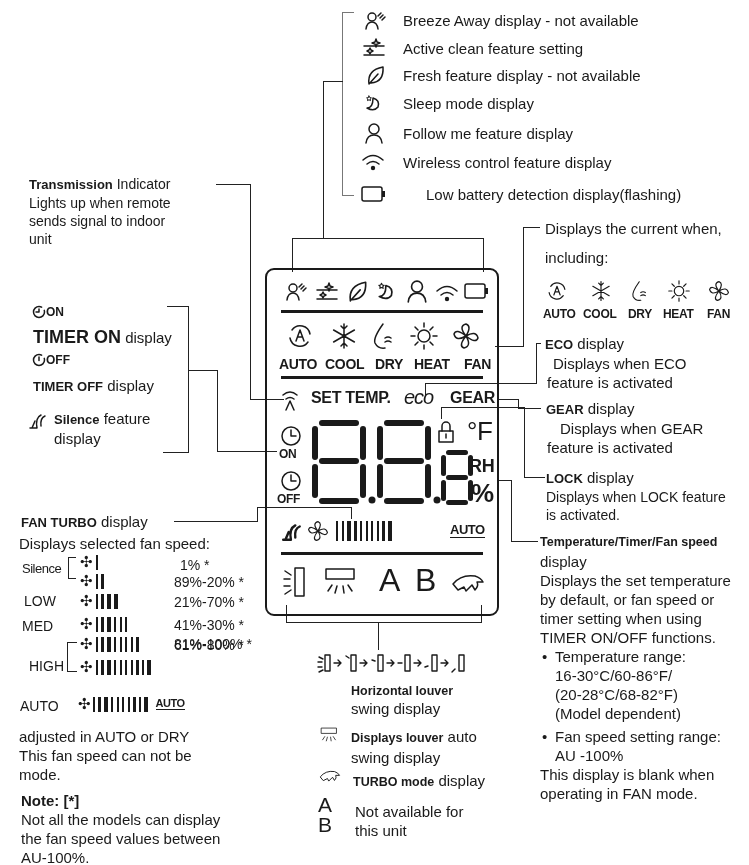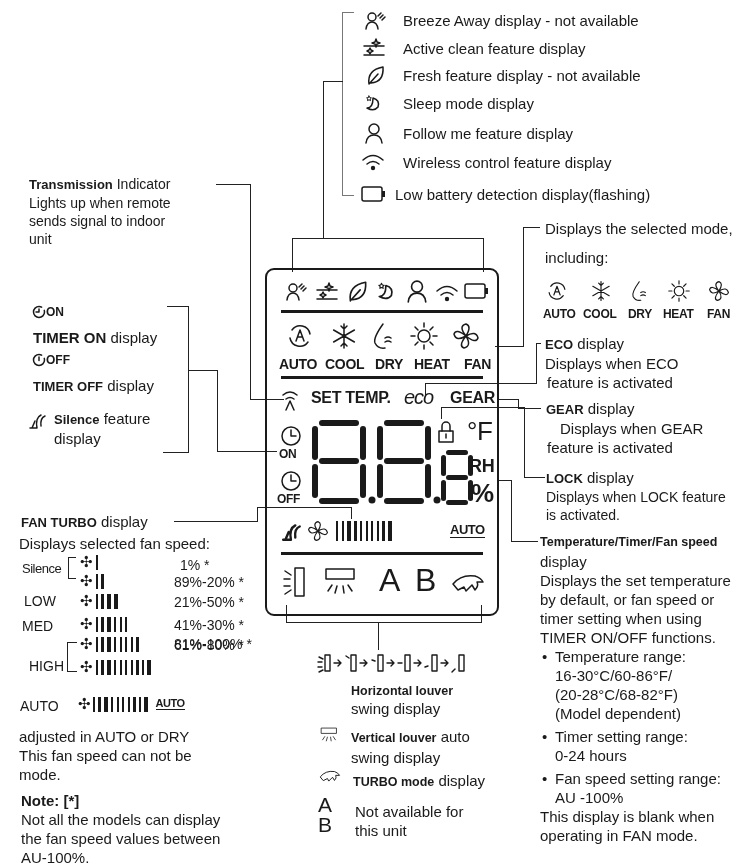--- a/index.html
+++ b/index.html
@@ -105,44 +105,44 @@
   <svg class="abs" style="left:361px;top:152px" width="24" height="20" viewBox="0 0 24 20">
     <path class="icon-s" d="M2 8 q10-9 20 0 M6 12 q6-5 12 0"></path>
       <circle cx="12" cy="16" r="2.2" fill="#1a1a1a"></circle>
   </svg>
   <svg class="abs" style="left:360px;top:185px" width="28" height="18" viewBox="0 0 28 18">
     <rect class="icon-s" x="2" y="2" width="20" height="14" rx="2"></rect>
       <rect x="22" y="6" width="3" height="6" fill="#1a1a1a"></rect>
   </svg>
 
   <div class="abs t15" style="left:403px;top:11px">Breeze Away display - not available</div>
-  <div class="abs t15" style="left:403px;top:39px">Active clean feature display</div>
+  <div class="abs t15" style="left:403px;top:39px">Active clean feature setting</div>
   <div class="abs t15" style="left:403px;top:66px">Fresh feature display - not available</div>
   <div class="abs t15" style="left:403px;top:94px">Sleep mode display</div>
   <div class="abs t15" style="left:403px;top:124px">Follow me feature display</div>
   <div class="abs t15" style="left:403px;top:153px">Wireless control feature display</div>
-  <div class="abs t15" style="left:395px;top:185px">Low battery detection display(flashing)</div>
+  <div class="abs t15" style="left:426px;top:185px">Low battery detection display(flashing)</div>
 </div>
 
 <div class="abs t14" style="left:29px;top:175px;width:190px">
   <div><span class="b" style="font-size:13px">Transmission</span><span> Indicator</span></div>
   <div>Lights up when remote</div>
   <div>sends signal to indoor</div>
   <div>unit</div>
 </div>
 
 <div>
   <div class="abs" style="left:32px;top:305px;display:flex;align-items:center">
     <svg width="14" height="14" viewBox="0 0 14 14">
         <circle class="icon-s" cx="7" cy="7" r="5.5" style="stroke-dasharray:28 4"></circle>
         <path class="icon-s" d="M7 4 v3 h-3"></path>
       </svg>
     <span class="b" style="font-size:12px">ON</span>
   </div>
-  <div class="abs t15" style="left:33px;top:328px"><span class="b" style="font-size:15px">TIMER ON</span><span> display</span></div>
+  <div class="abs t15" style="left:33px;top:328px"><span class="b" style="font-size:18px">TIMER ON</span><span> display</span></div>
   <div class="abs" style="left:32px;top:353px;display:flex;align-items:center">
     <svg width="14" height="14" viewBox="0 0 14 14">
         <circle class="icon-s" cx="7" cy="7" r="5.5" style="stroke-dasharray:28 4"></circle>
         <path class="icon-s" d="M7 4 v3.5"></path>
       </svg>
     <span class="b" style="font-size:12px">OFF</span>
   </div>
   <div class="abs t15" style="left:33px;top:376px"><span class="b" style="font-size:13px">TIMER OFF</span><span> display</span></div>
   <svg class="abs" style="left:28px;top:412px" width="20" height="18" viewBox="0 0 20 18">
     <path class="icon-s" d="M13 3 q-6 3-4 13 M17 4 q-5 2-4 10 M2 16 h6 M4 16 l3-7"></path>
@@ -339,21 +339,21 @@
   </div>
   <div class="abs t14" style="left:174px;top:573px">89%-20% *</div>
 
   <div class="fanrow" style="left:80px;top:592px">
     <span style="font-size:15px;margin-right:3px">✣</span>
       <span class="bar"></span>
       <span class="bar"></span>
       <span class="bar bold"></span>
       <span class="bar bold"></span>
   </div>
-  <div class="abs t14" style="left:174px;top:593px">21%-50% *</div>
+  <div class="abs t14" style="left:174px;top:593px">21%-70% *</div>
 
   <div class="fanrow" style="left:80px;top:615px">
     <span style="font-size:15px;margin-right:3px">✣</span>
       <span class="bar"></span>
       <span class="bar"></span>
       <span class="bar bold"></span>
       <span class="bar"></span>
       <span class="bar"></span>
       <span class="bar"></span>
   </div>
@@ -409,21 +409,21 @@
   </div>
   <div class="abs t15" style="left:21px;top:791px">
     <div class="b">Note: [*]</div>
     <div>Not all the models can display</div>
     <div>the fan speed values between</div>
     <div>AU-100%.</div>
   </div>
 </div>
 
 <div class="abs t15" style="left:545px;top:218px;width:204px">
-  <div style="margin-top:1px">Displays the selected mode,</div>
+  <div style="margin-top:1px">Displays the current when,</div>
   <div style="margin-top:10px">including:</div>
 </div>
 <svg class="abs" style="left:546px;top:280px" width="22" height="22" viewBox="0 0 28 28">
     <path class="icon-s" d="M6 8 a10 10 0 0 1 18 4 M22 20 a10 10 0 0 1 -18 -4"></path>
     <path class="icon-s" d="M10 19 l4-11 l4 11 M11.5 15 h5"></path>
   </svg>
 <svg class="abs" style="left:590px;top:280px" width="22" height="22" viewBox="0 0 28 28">
     <path class="icon-s" d="M14 2 v24 M3.6 8 l20.8 12 M3.6 20 l20.8-12 M11 4 l3 3 l3-3 M11 24 l3-3 l3 3"></path>
   </svg>
 <svg class="abs" style="left:630px;top:280px" width="20" height="22" viewBox="0 0 26 28">
@@ -437,21 +437,21 @@
     <path class="icon-s" d="M14 14 q-8-10 0-12 q6 2 0 12 M14 14 q10-6 12 2 q-2 6-12-2 M14 14 q6 10-2 12 q-6-2 2-12 M14 14 q-10 6-12-2 q2-6 12 2"></path>
   </svg>
 <div class="abs b" style="left:543px;top:307px;font-size:12px;letter-spacing:-0.3px">AUTO</div>
 <div class="abs b" style="left:583px;top:307px;font-size:12px;letter-spacing:-0.3px">COOL</div>
 <div class="abs b" style="left:628px;top:307px;font-size:12px;letter-spacing:-0.3px">DRY</div>
 <div class="abs b" style="left:663px;top:307px;font-size:12px;letter-spacing:-0.3px">HEAT</div>
 <div class="abs b" style="left:707px;top:307px;font-size:12px;letter-spacing:-0.3px">FAN</div>
 
 <div class="abs t15" style="left:545px;top:334px;width:204px">
   <div><span class="b" style="font-size:13px">ECO</span><span> display</span></div>
-  <div style="margin-left:0">Displays when ECO</div>
+  <div style="margin-left:8px">Displays when ECO</div>
   <div style="margin-left:2px">feature is activated</div>
 </div>
 
 <div class="abs t15" style="left:546px;top:399px;width:204px">
   <div><span class="b" style="font-size:13px">GEAR</span><span> display</span></div>
   <div style="margin-left:14px">Displays when GEAR</div>
   <div style="margin-left:1px">feature  is activated</div>
 </div>
 
 <div class="abs t14" style="left:546px;top:469px;width:204px">
@@ -465,24 +465,20 @@
   <div>display</div>
   <div>Displays the set temperature</div>
   <div>by default, or fan speed or</div>
   <div>timer setting when using</div>
   <div>TIMER ON/OFF functions.</div>
   <div style="position:relative;margin-left:15px">
     <div class="bullet">Temperature range:</div>
     <div>16-30°C/60-86°F/</div>
     <div>(20-28°C/68-82°F)</div>
     <div>(Model dependent)</div>
-  </div>
-  <div style="position:relative;margin-left:15px;margin-top:4px">
-    <div class="bullet">Timer setting range:</div>
-    <div>0-24 hours</div>
   </div>
   <div style="position:relative;margin-left:15px;margin-top:4px">
     <div class="bullet">Fan speed setting range:</div>
     <div>AU -100%</div>
   </div>
   <div>This display is blank when</div>
   <div>operating in FAN mode.</div>
 </div>
 
 <svg class="abs" style="left:318px;top:652px" width="170" height="22" viewBox="0 0 170 22">
@@ -509,21 +505,21 @@
 <div class="abs t14" style="left:351px;top:682px">
   <div class="b" style="font-size:12.5px">Horizontal louver</div>
   <div style="font-size:15px">swing display</div>
 </div>
 
 <svg class="abs" style="left:318px;top:727px" width="22" height="16" viewBox="0 0 36 30">
     <rect class="icon-s" x="4" y="2" width="28" height="10"></rect>
     <path class="icon-s" d="M6 24 l4-6 M13 26 l2-7 M21 19 l1 7 M26 18 l4 6"></path>
   </svg>
 <div class="abs t15" style="left:351px;top:727px">
-  <div><span class="b" style="font-size:12.5px">Vertical louver</span><span> auto</span></div>
+  <div><span class="b" style="font-size:12.5px">Displays louver</span><span> auto</span></div>
   <div>swing display</div>
 </div>
 
 <svg class="abs" style="left:318px;top:769px" width="24" height="14" viewBox="0 0 36 22">
     <path class="icon-s" d="M3 12 q8-10 22-8 q6 2 8 6 l-6 0 q2 4-2 8 l-3-5 l-6 6 l-2-4 l-6 3z"></path>
   </svg>
 <div class="abs t15" style="left:353px;top:771px"><span class="b" style="font-size:12.5px">TURBO mode</span><span>  display</span></div>
 
 <div class="abs" style="left:318px;top:795px;font-size:21px;line-height:20px">
   <div>A</div>

